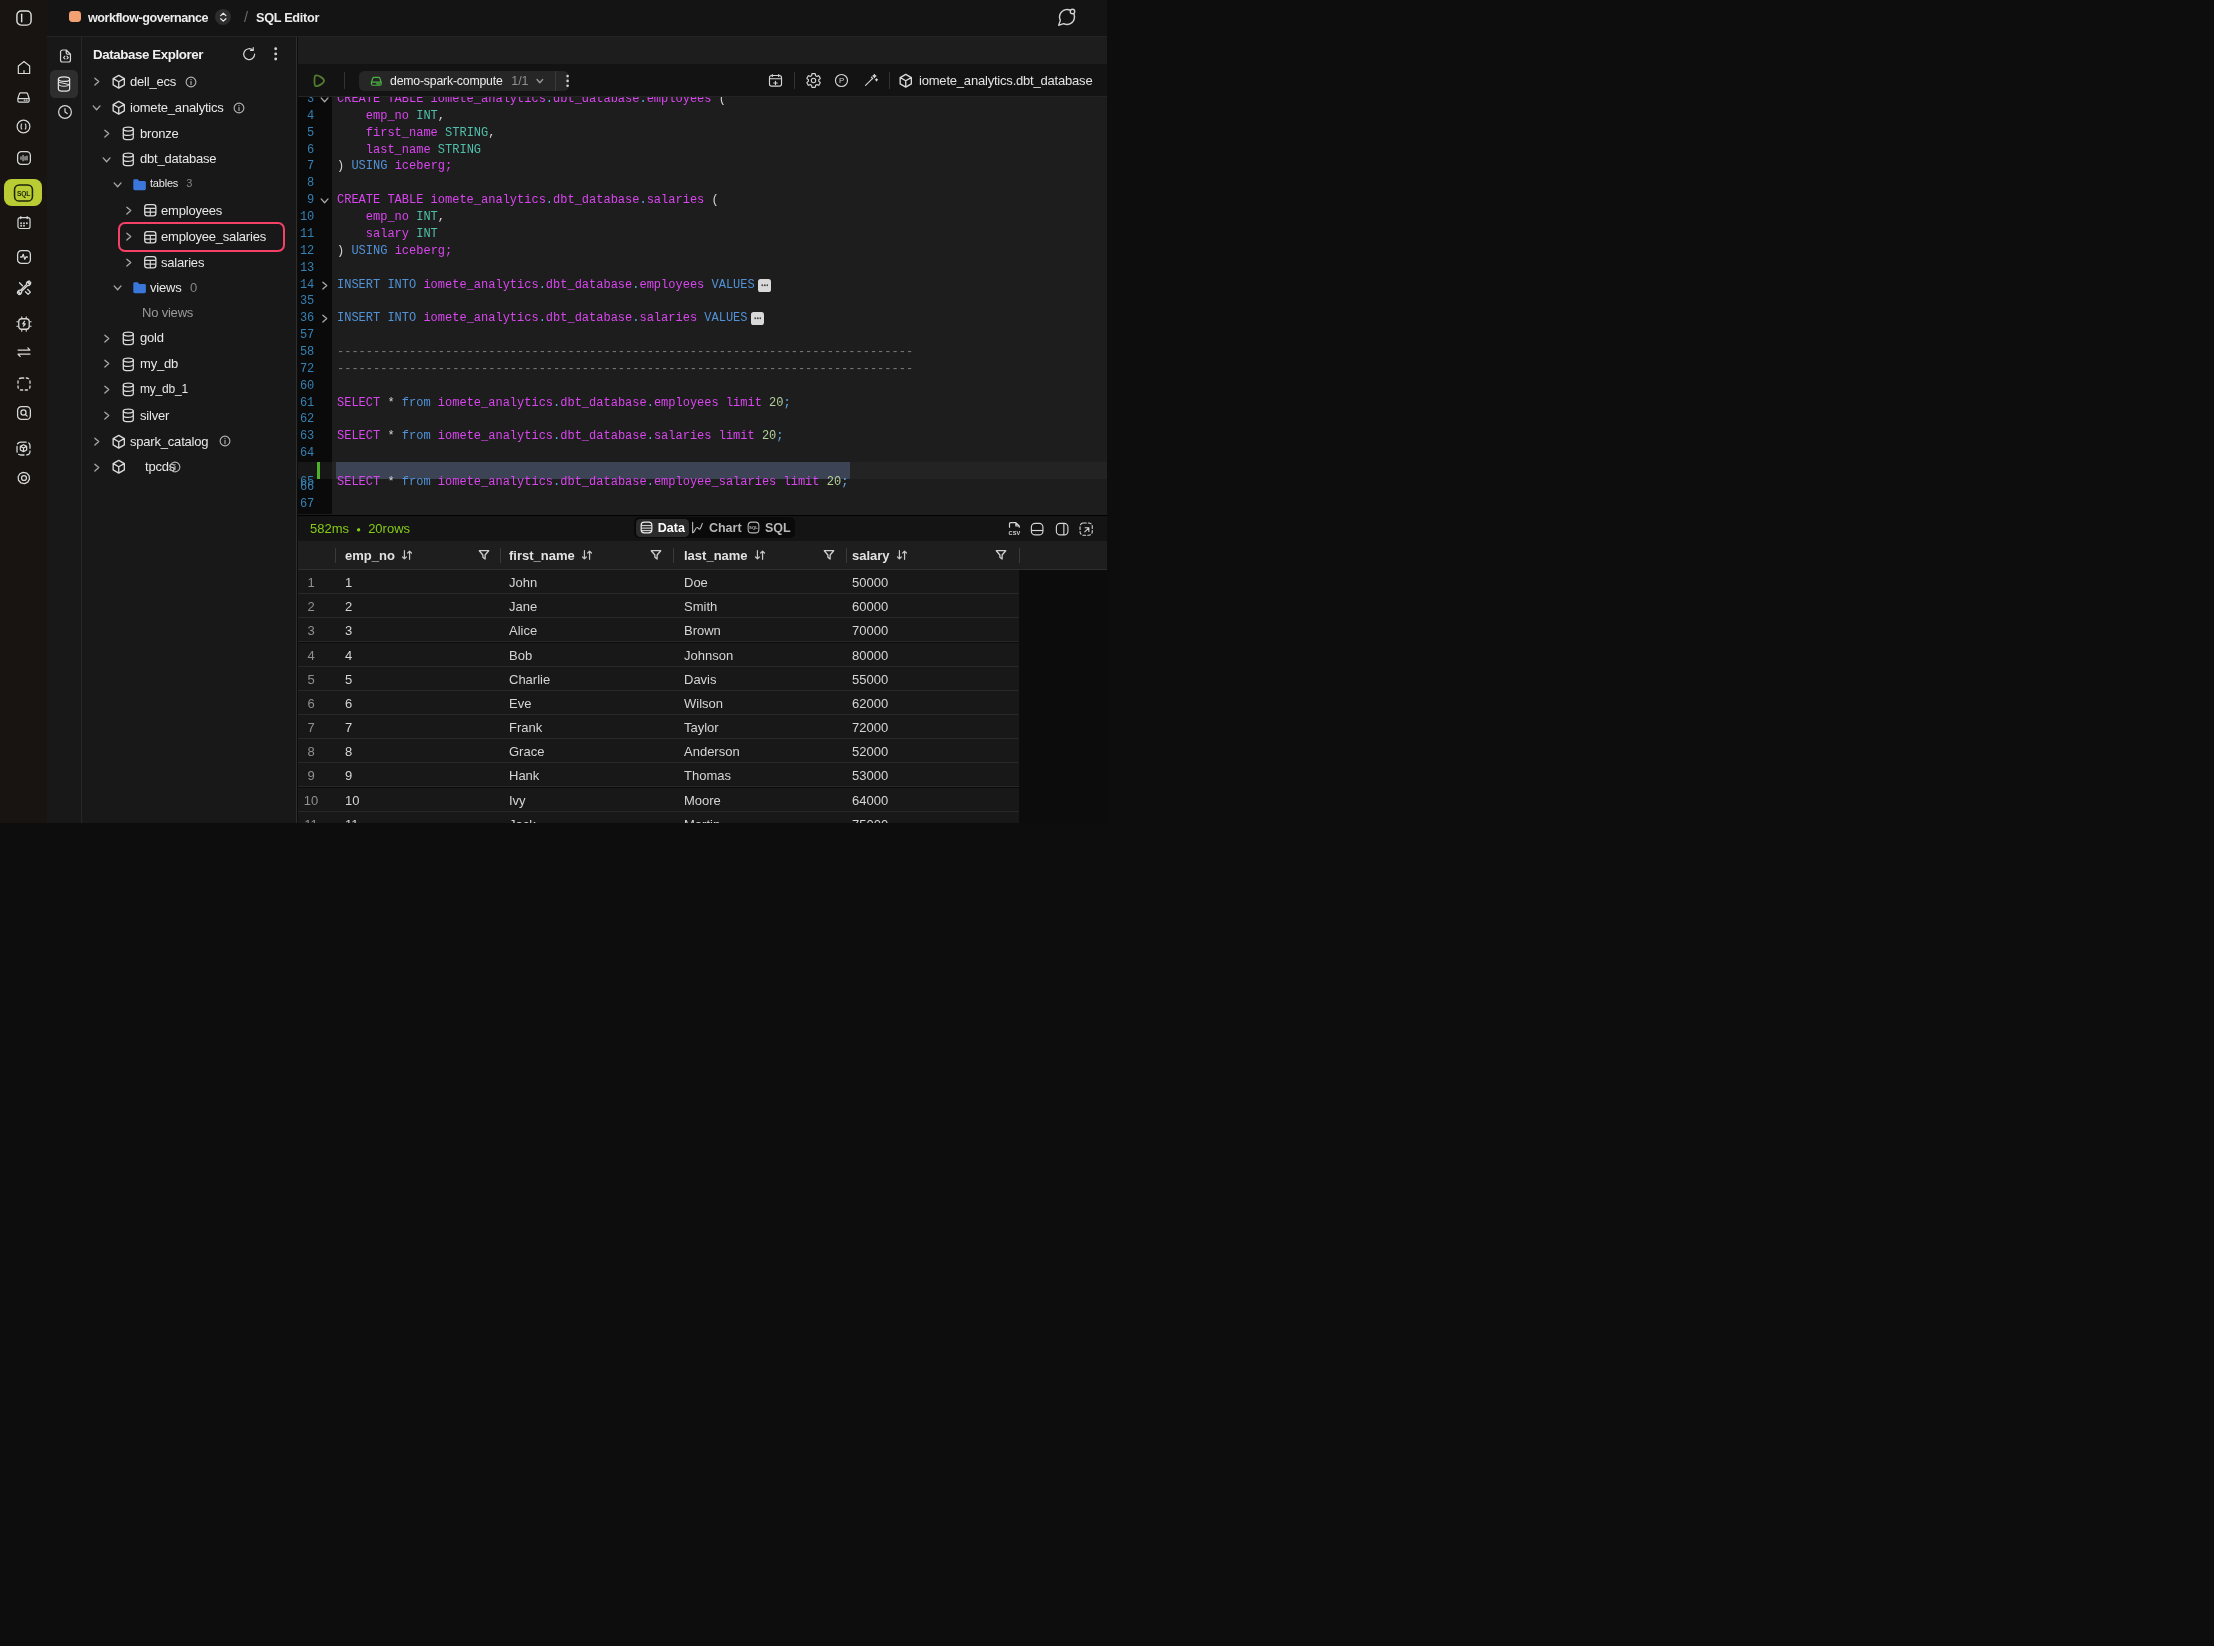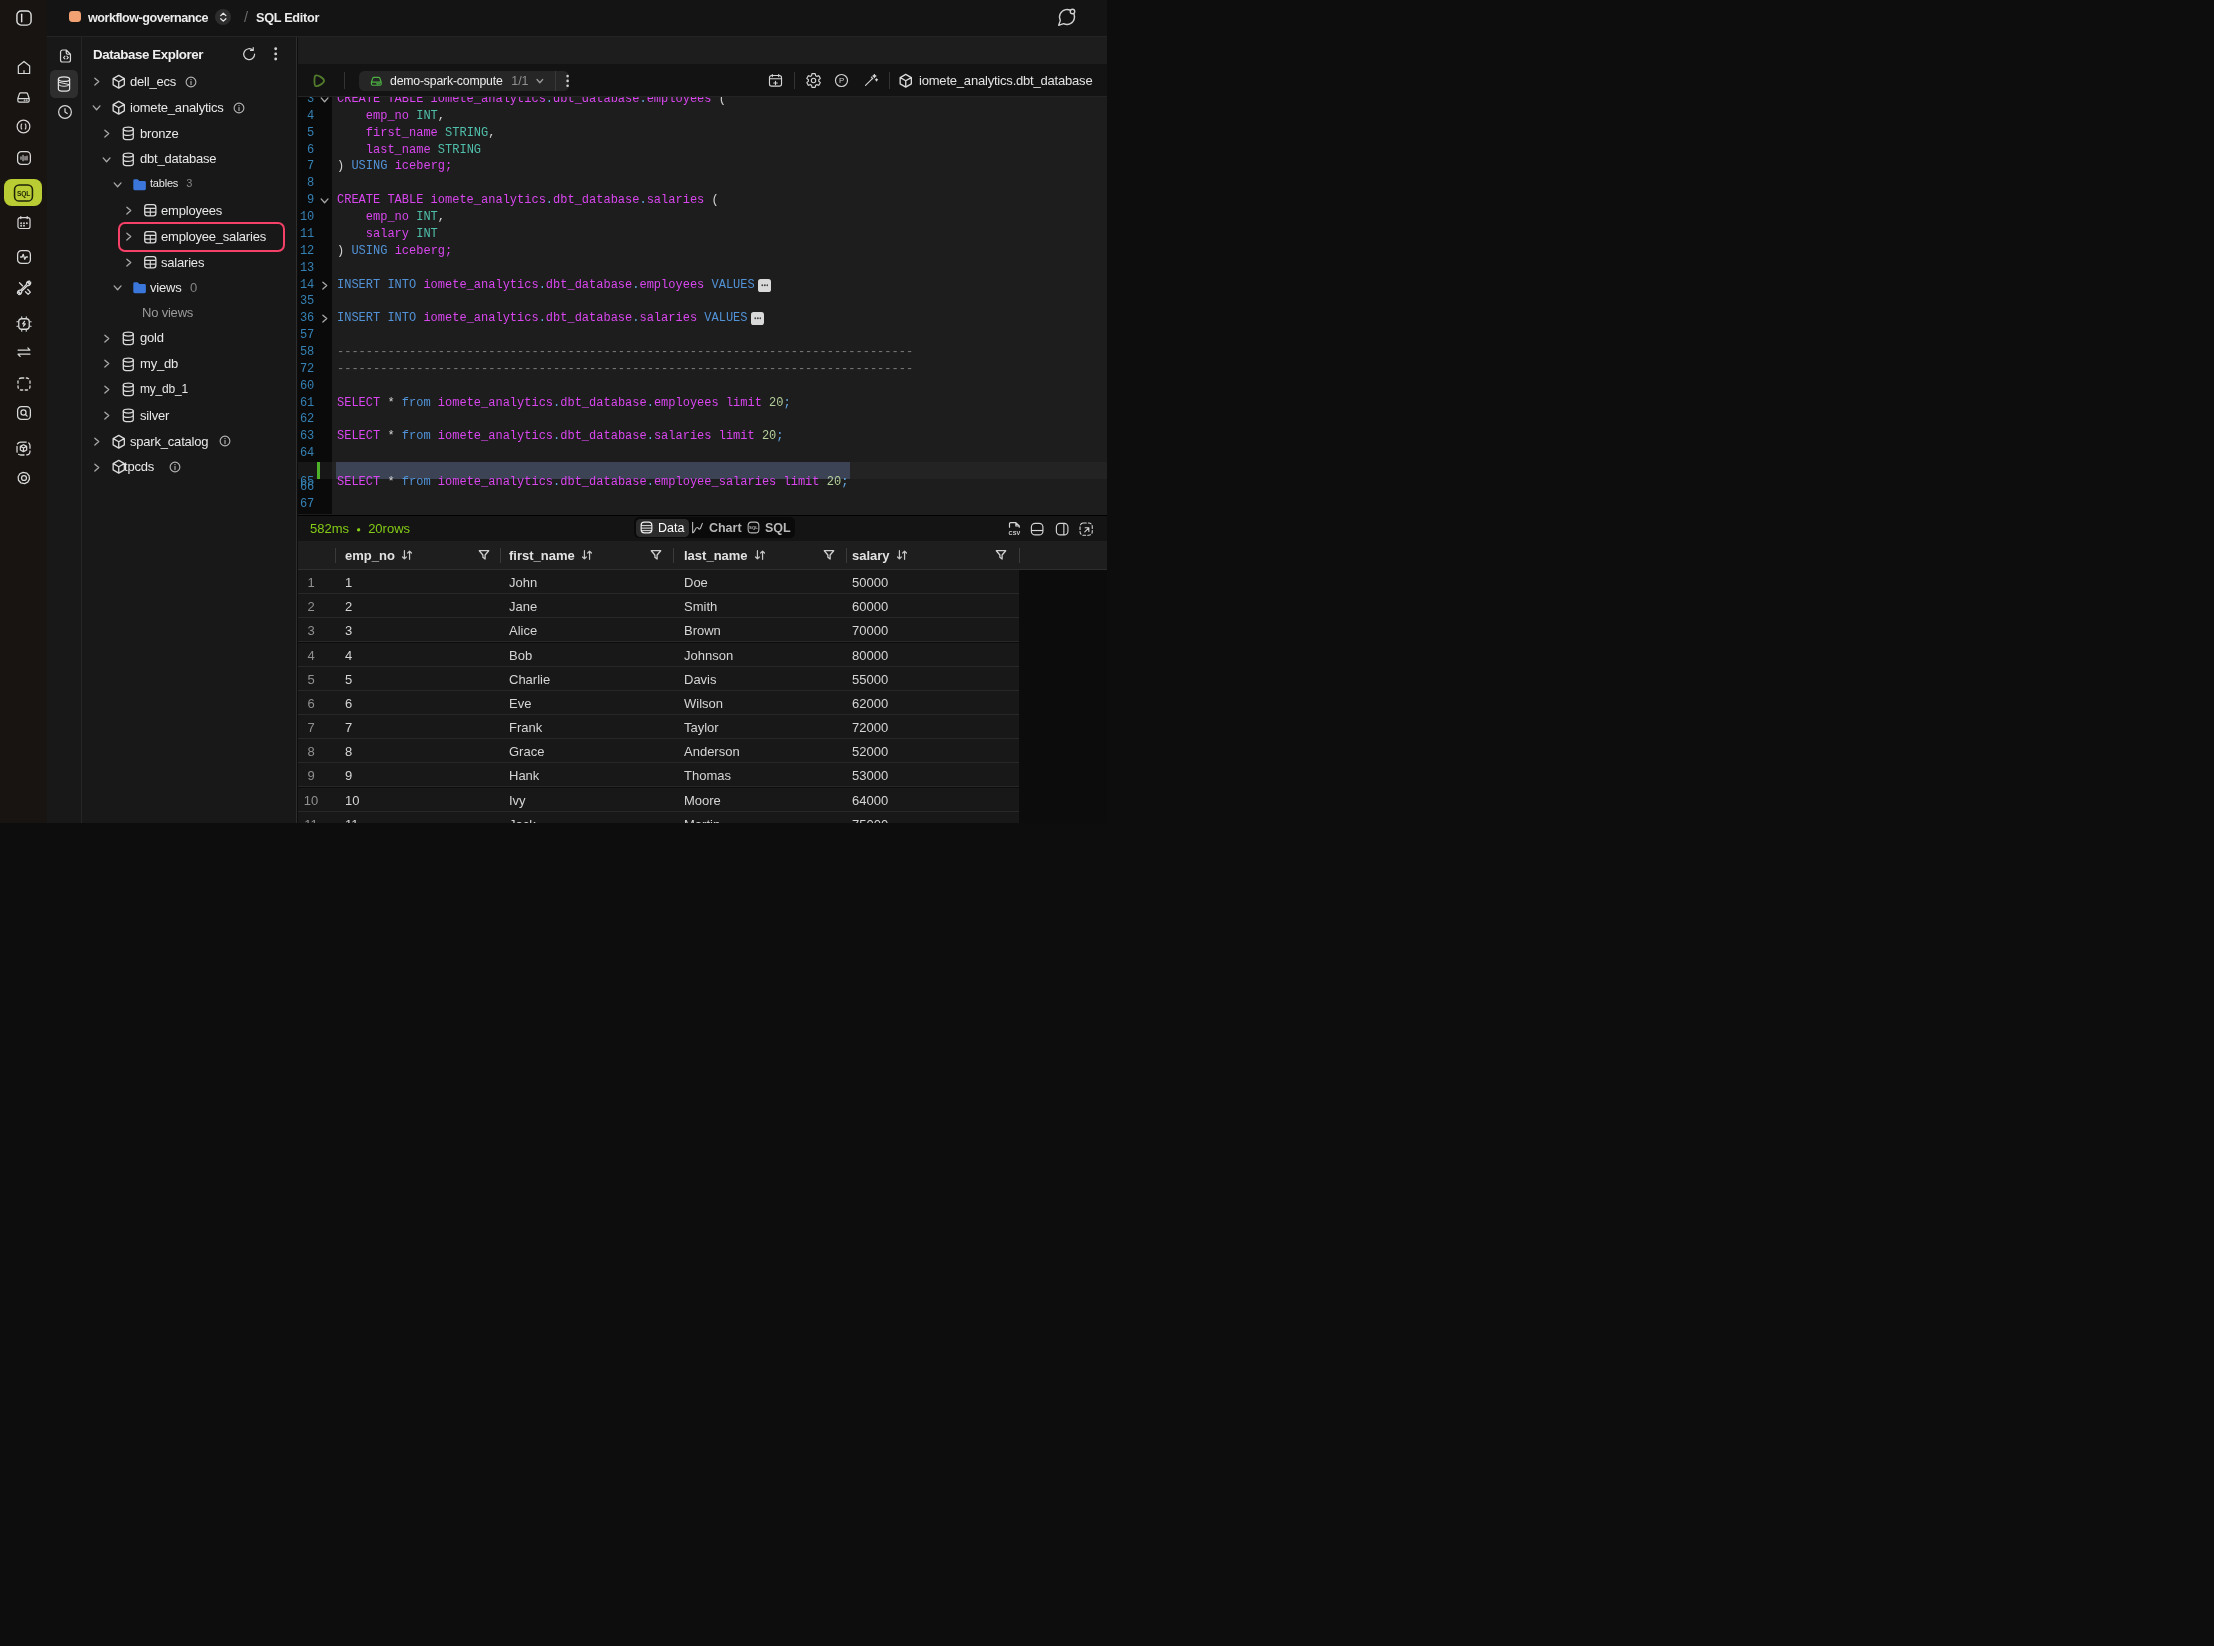--- a/index.html
+++ b/index.html
@@ -333,21 +333,21 @@
   <div class="abs" style="left:83px;top:397px;font-size:13px;letter-spacing:-0.2px">spark_catalog</div>
   <svg class="abs" width="12" height="12" style="left:172px;top:398px" viewBox="0 0 14 14">
       <use href="#i-info"></use>
     </svg>
   <svg class="abs" width="11.2" height="11.2" style="left:44px;top:425px" viewBox="0 0 13 13">
       <use href="#i-cr"></use>
     </svg>
   <svg class="abs" width="15.5" height="15.5" style="left:64px;top:422px" viewBox="0 0 18 18">
       <use href="#i-cube"></use>
     </svg>
-  <div class="abs" style="left:77px;top:422px;font-size:13px;letter-spacing:-0.2px">tpcds</div>
+  <div class="abs" style="left:98px;top:422px;font-size:13px;letter-spacing:-0.2px">tpcds</div>
   <svg class="abs" width="12" height="12" style="left:122px;top:424px" viewBox="0 0 14 14">
       <use href="#i-info"></use>
     </svg>
 </div>
 <div id="main">
   <div id="editor">
       <div id="gutter"></div>
     <div class="abs" style="left:0;top:366px;width:810px;height:17px;background:#232323"></div>
     <div class="abs" style="left:0;top:366px;width:34px;height:17px;background:#171717"></div>
     <div class="abs" style="left:38px;top:366px;width:514px;height:17px;background:#3c4355"></div>
@@ -456,21 +456,21 @@
     <div class="abs" style="left:621px;top:8.6px;font-size:13px;letter-spacing:-0.2px;color:#e3e3e3">iomete_analytics.dbt_database</div>
   </div>
   <div id="resbar">
     <div class="abs" style="left:12px;top:5.2px;font-size:13px;color:#84cc16">582ms&nbsp;&nbsp;<span style="font-size:7.7px;position:relative;top:-1.7px">●</span>&nbsp;&nbsp;20rows</div>
     <div id="seg">
       <div style="height:18px;width:53px;background:#2b2b2b;border-radius:4.3px;display:flex;align-items:center;justify-content:center;gap:5.2px">
           <svg width="13" height="13" viewBox="0 0 17 17" fill="none" stroke="#f0f0f0" stroke-width="1.5">
             <rect x="1.5" y="1.5" width="14" height="14" rx="4"></rect>
             <path d="M1.5 6 h14 M1.5 9.3 h14 M1.5 12.6 h14" stroke-width="1.2"></path>
           </svg>
-          <span style="font-size:12.5px;font-weight:400;color:#fff">Data</span>
+          <span style="font-size:12.5px;font-weight:700;color:#fff">Data</span>
         </div>
       <div style="height:18px;width:55px;display:flex;align-items:center;justify-content:center;gap:5.2px">
           <svg width="13" height="13" viewBox="0 0 16 16" fill="none" stroke="#b8b8b8" stroke-width="1.4" stroke-linecap="round" stroke-linejoin="round">
             <path d="M2 1.5 V14.5 M2 14.5 c2.5 0 3-6.5 5.5-6.5 1.8 0 1.6 2 3 2 1.8 0 2-4.5 3.5-7"></path>
           </svg>
           <span style="font-size:12.5px;font-weight:600;color:#b8b8b8">Chart</span>
         </div>
       <div style="height:18px;width:50px;display:flex;align-items:center;justify-content:center;gap:5.2px">
           <svg width="13" height="13" viewBox="0 0 17 17" fill="none" stroke="#b8b8b8" stroke-width="1.4">
             <rect x="1.5" y="1.5" width="14" height="14" rx="4.5"></rect>

